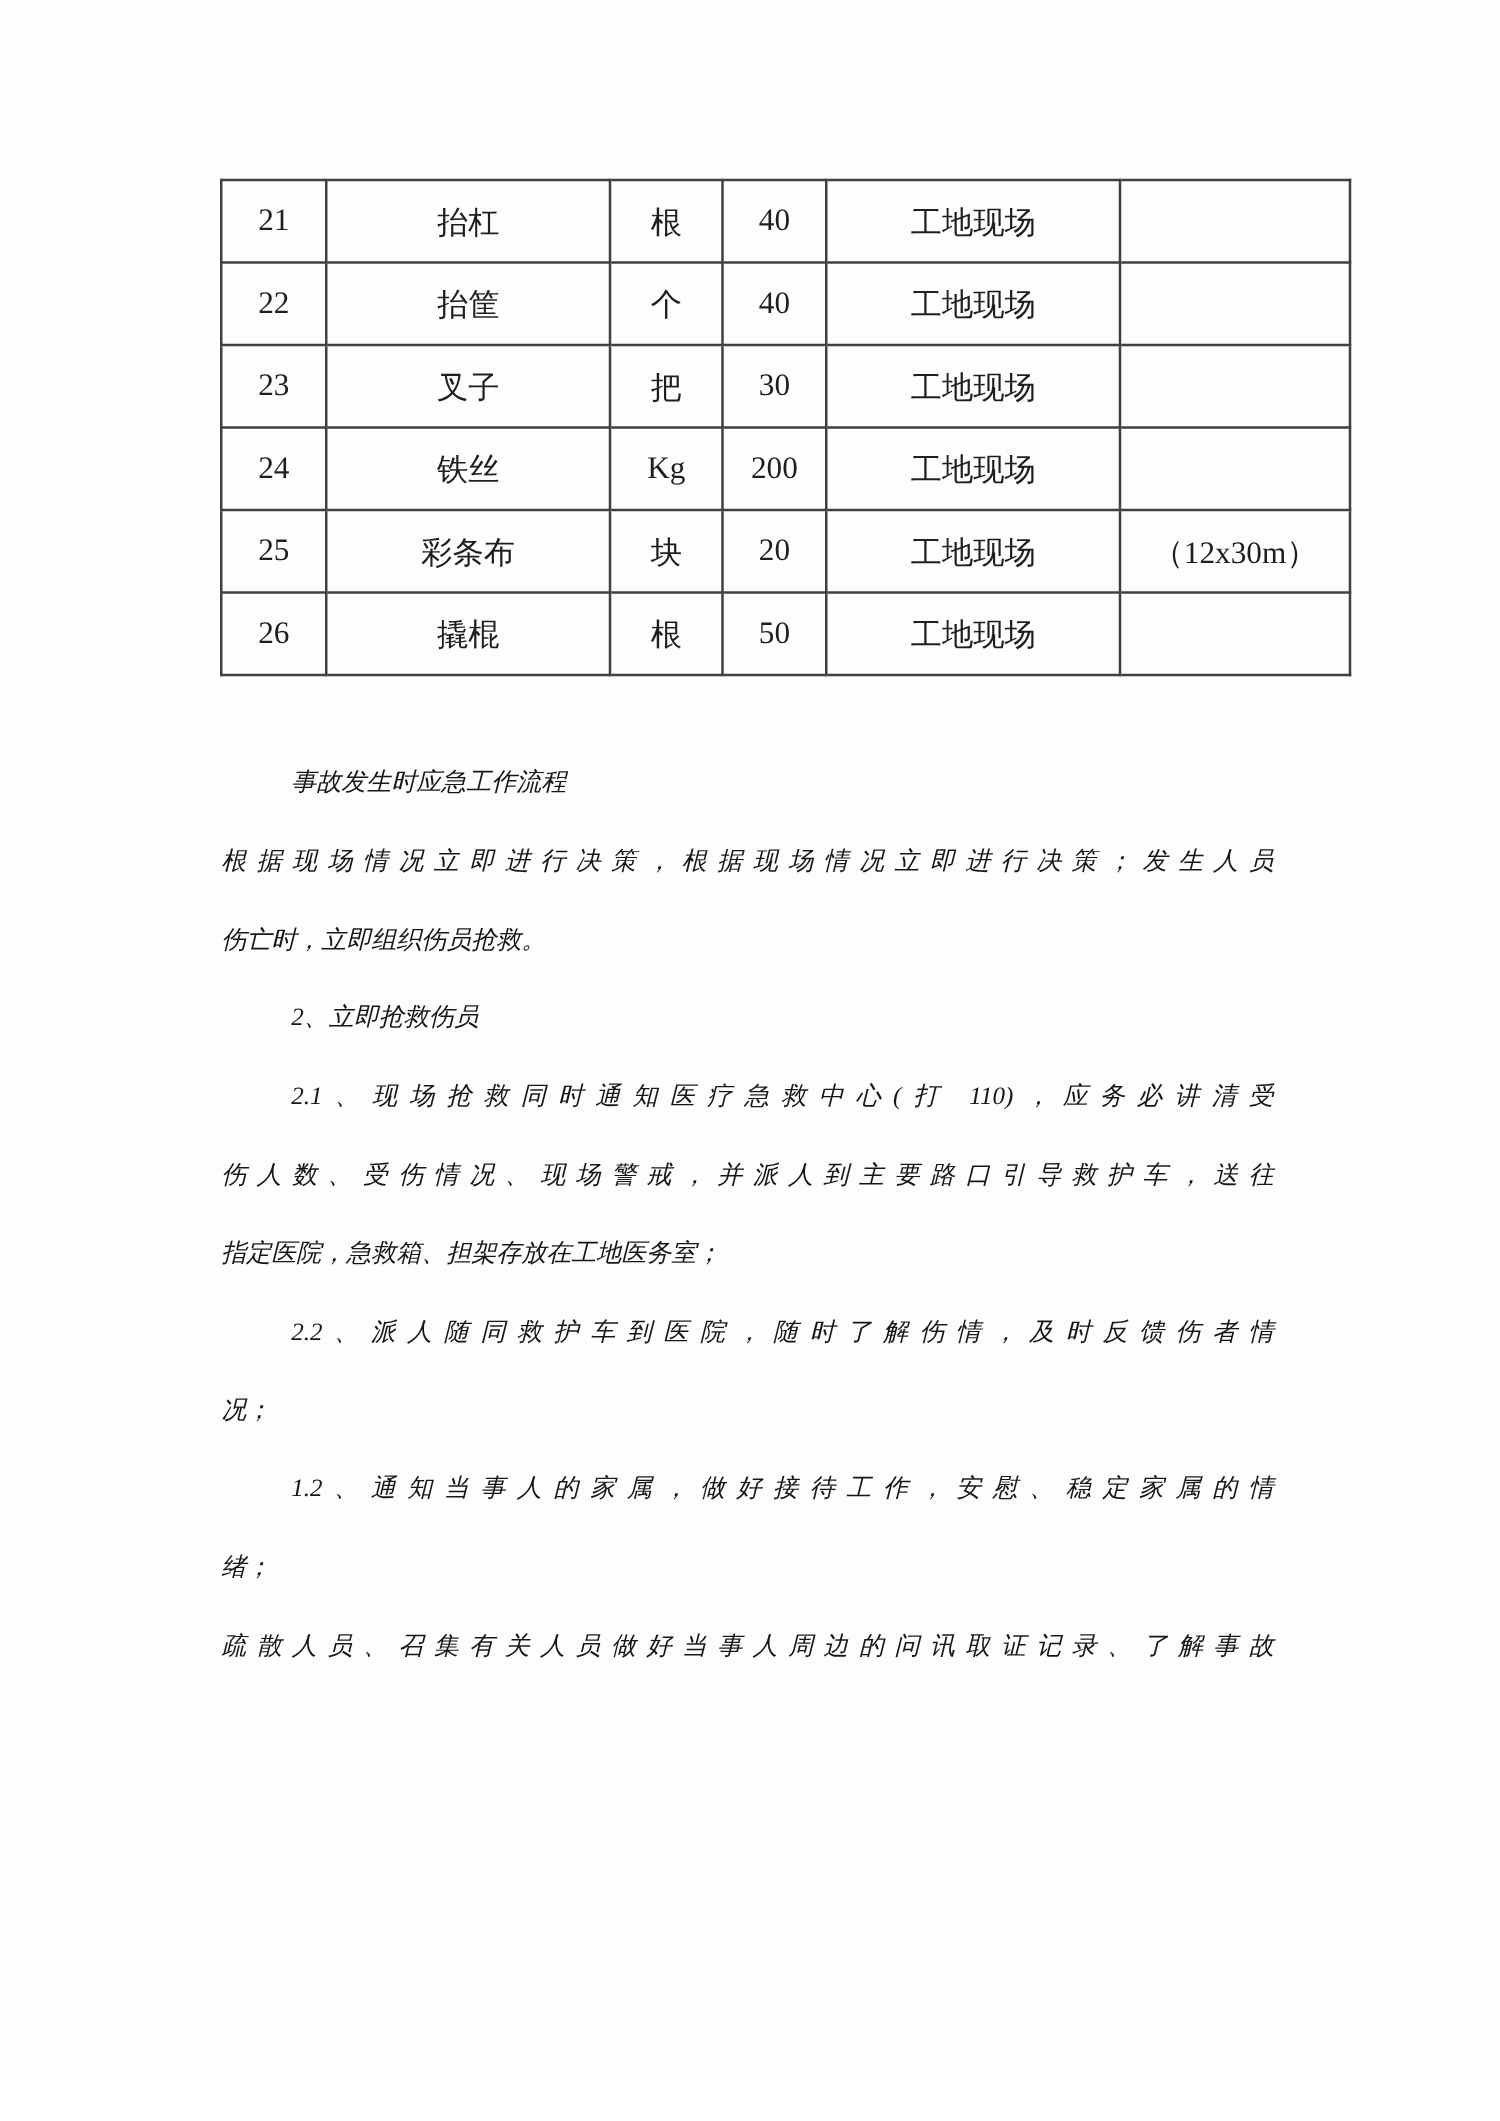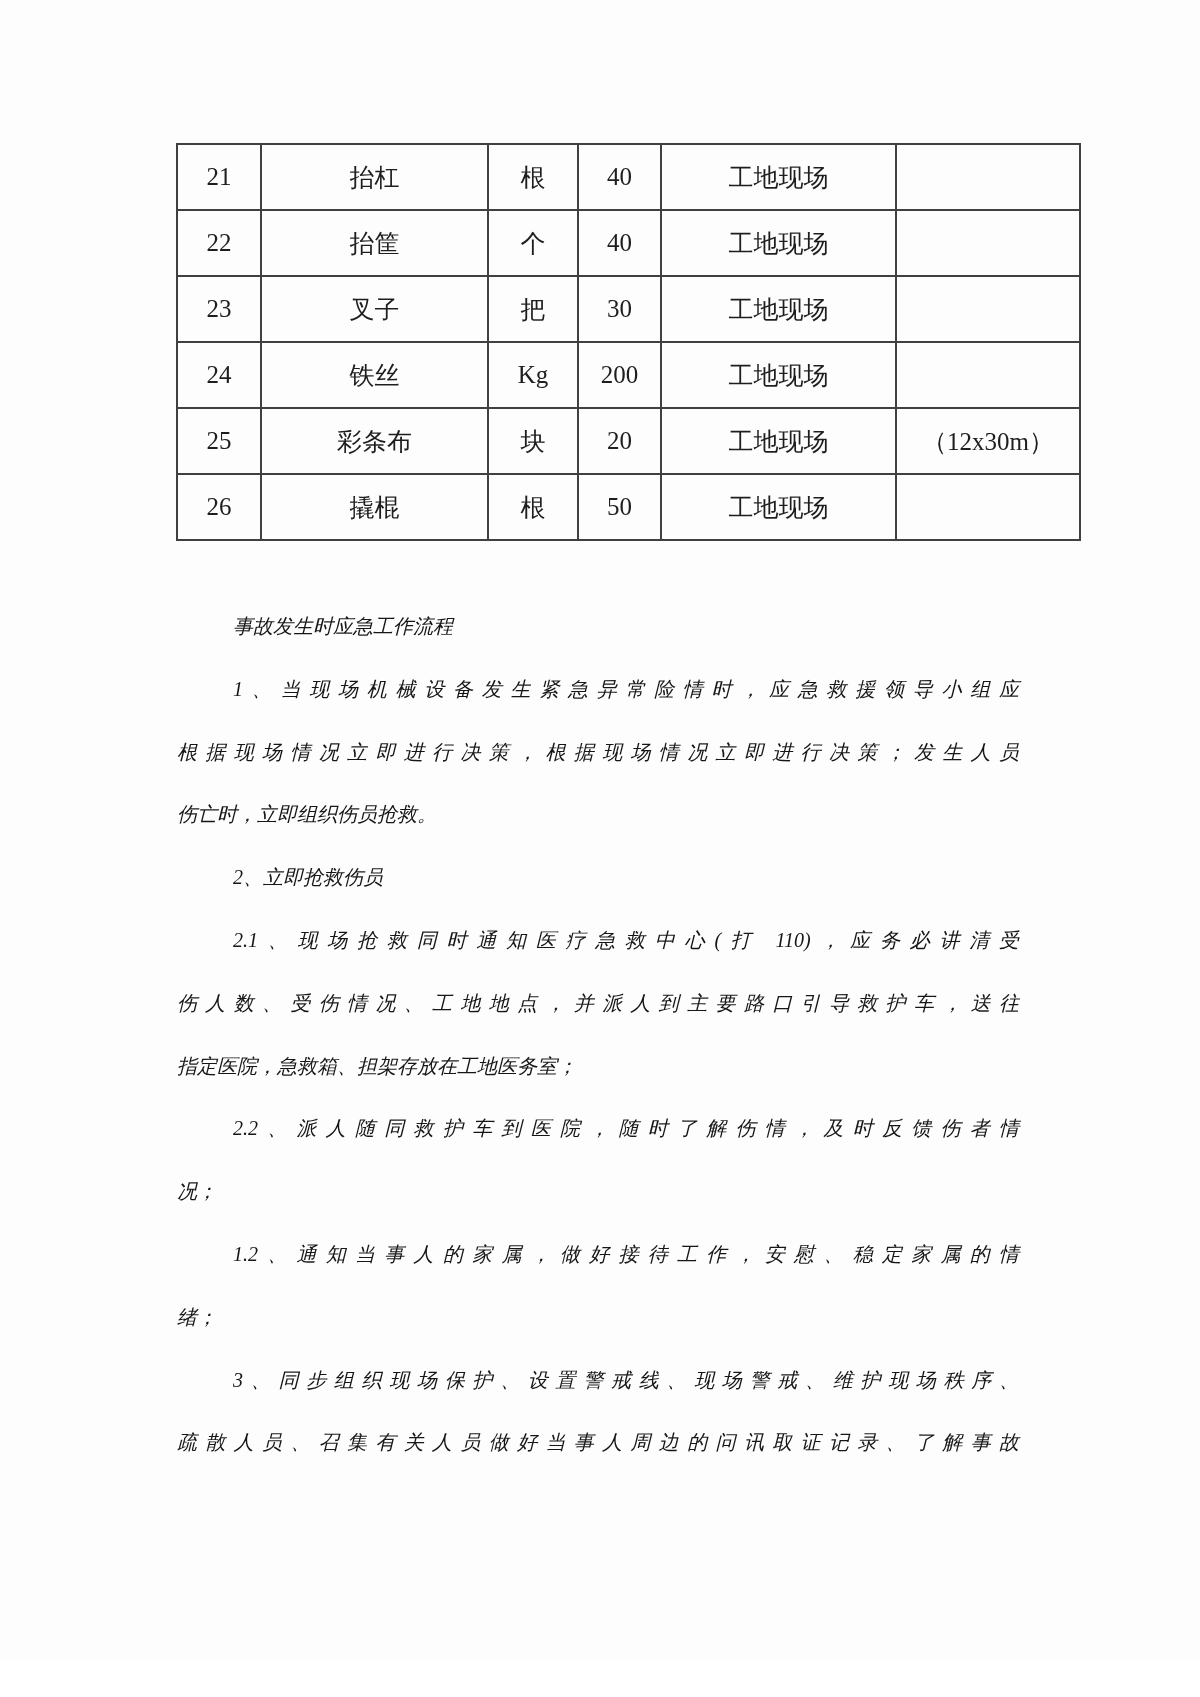--- a/index.html
+++ b/index.html
@@ -117,28 +117,26 @@
       <td>根</td>
       <td>50</td>
       <td>工地现场</td>
       <td></td>
     </tr>
       </tbody>
   </table>
 
   <div class="body-text">
       <div class="line indent">事故发生时应急工作流程</div>
-      <div class="line indent fill">1、当现场机械设备发生紧急异常险情时，应急救援领导小组应</div>
       <div class="line fill">根据现场情况立即进行决策，根据现场情况立即进行决策；发生人员</div>
       <div class="line">伤亡时，立即组织伤员抢救。</div>
       <div class="line indent">2、立即抢救伤员</div>
       <div class="line indent fill">2.1、现场抢救同时通知医疗急救中心(打 110)，应务必讲清受</div>
-      <div class="line fill">伤人数、受伤情况、工地地点，并派人到主要路口引导救护车，送往</div>
+      <div class="line fill">伤人数、受伤情况、现场警戒，并派人到主要路口引导救护车，送往</div>
       <div class="line">指定医院，急救箱、担架存放在工地医务室；</div>
       <div class="line indent fill">2.2、派人随同救护车到医院，随时了解伤情，及时反馈伤者情</div>
       <div class="line">况；</div>
       <div class="line indent fill">1.2、通知当事人的家属，做好接待工作，安慰、稳定家属的情</div>
       <div class="line">绪；</div>
-      <div class="line indent fill">3、同步组织现场保护、设置警戒线、现场警戒、维护现场秩序、</div>
       <div class="line fill">疏散人员、召集有关人员做好当事人周边的问讯取证记录、了解事故</div>
     </div>
 
 </div>
 
 </body></html>

